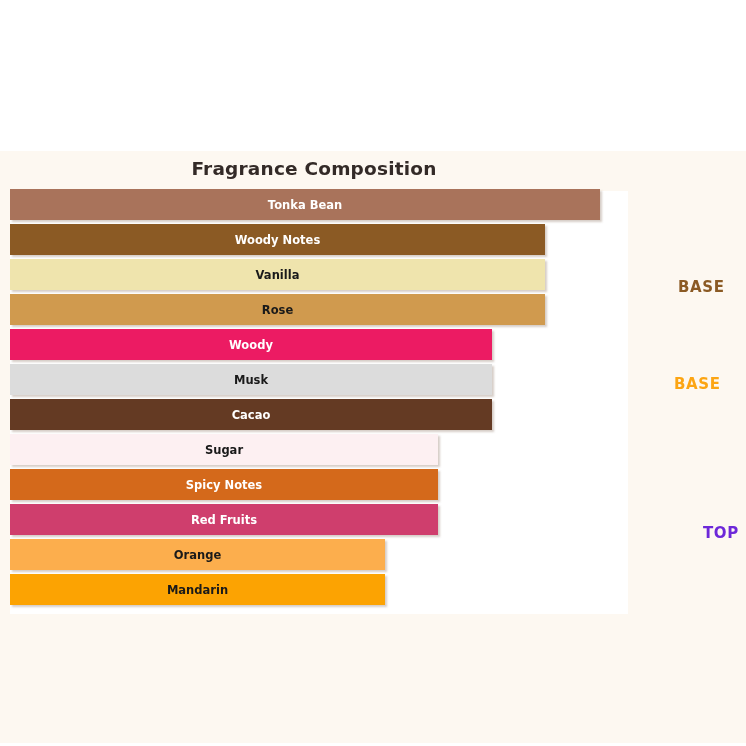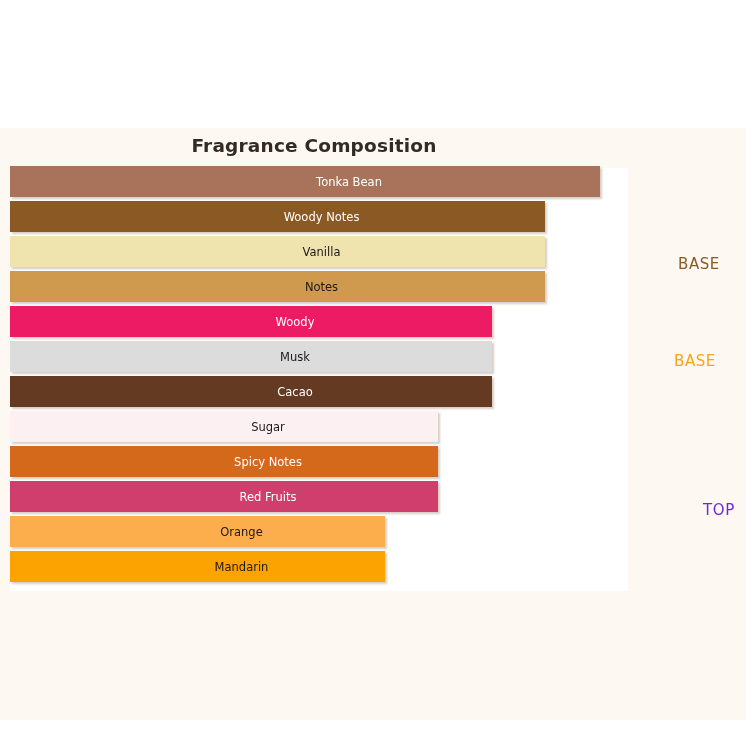--- a/index.html
+++ b/index.html
@@ -12,21 +12,21 @@
     height: 746px;
     font-family: "DejaVu Sans", sans-serif;
     position: relative;
     overflow: hidden;
   }
 
   
   #figure {
     position: absolute;
     left: 0;
-    top: 128px;
+    top: 151px;
     width: 746px;
     height: 592px;
     background: #fdf8f1;
   }
 
   
   #chart-title {
     position: absolute;
     left: 0;
     top: 7px;
@@ -65,31 +65,30 @@
   }
   .bar-label {
     position: absolute;
     top: 0;
     left: 0;
     height: 100%;
     display: flex;
     align-items: center;
     justify-content: center;
     font-size: 11.5px;
-    font-weight: normal;
+    font-weight: bold;
     white-space: nowrap;
     pointer-events: none;
-    padding-left: 44px;
   }
 
   
   .group-label {
     position: absolute;
     font-size: 15px;
-    font-weight: normal;
+    font-weight: bold;
     letter-spacing: 0.6px;
     white-space: nowrap;
     transform: translateY(-50%);
   }
 </style>
 </head>
 <body>
 
 <div id="figure">
 
@@ -105,21 +104,21 @@
       <div class="bar-row" style="top: 73px; left: 10px; width: 535px;">
         <div class="bar" style="width: 535px; background: rgb(139, 90, 36);"></div>
         <div class="bar-label" style="width: 535px; color: rgb(255, 255, 255);">Woody Notes</div>
       </div>
       <div class="bar-row" style="top: 108px; left: 10px; width: 535px;">
         <div class="bar" style="width: 535px; background: rgb(239, 228, 173);"></div>
         <div class="bar-label" style="width: 535px; color: rgb(26, 26, 26); border-radius: 10px;">Vanilla</div>
       </div>
       <div class="bar-row" style="top: 143px; left: 10px; width: 535px;">
         <div class="bar" style="width: 535px; background: rgb(208, 154, 78);"></div>
-        <div class="bar-label" style="width: 535px; color: rgb(26, 26, 26);">Notes</div>
+        <div class="bar-label" style="width: 535px; color: rgb(26, 26, 26);">Rose</div>
       </div>
       <div class="bar-row" style="top: 178px; left: 10px; width: 482px;">
         <div class="bar" style="width: 482px; background: rgb(236, 27, 99);"></div>
         <div class="bar-label" style="width: 482px; color: rgb(255, 255, 255);">Woody</div>
       </div>
       <div class="bar-row" style="top: 213px; left: 10px; width: 482px;">
         <div class="bar" style="width: 482px; background: rgb(220, 220, 220);"></div>
         <div class="bar-label" style="width: 482px; color: rgb(26, 26, 26);">Musk</div>
       </div>
       <div class="bar-row" style="top: 248px; left: 10px; width: 482px;">

